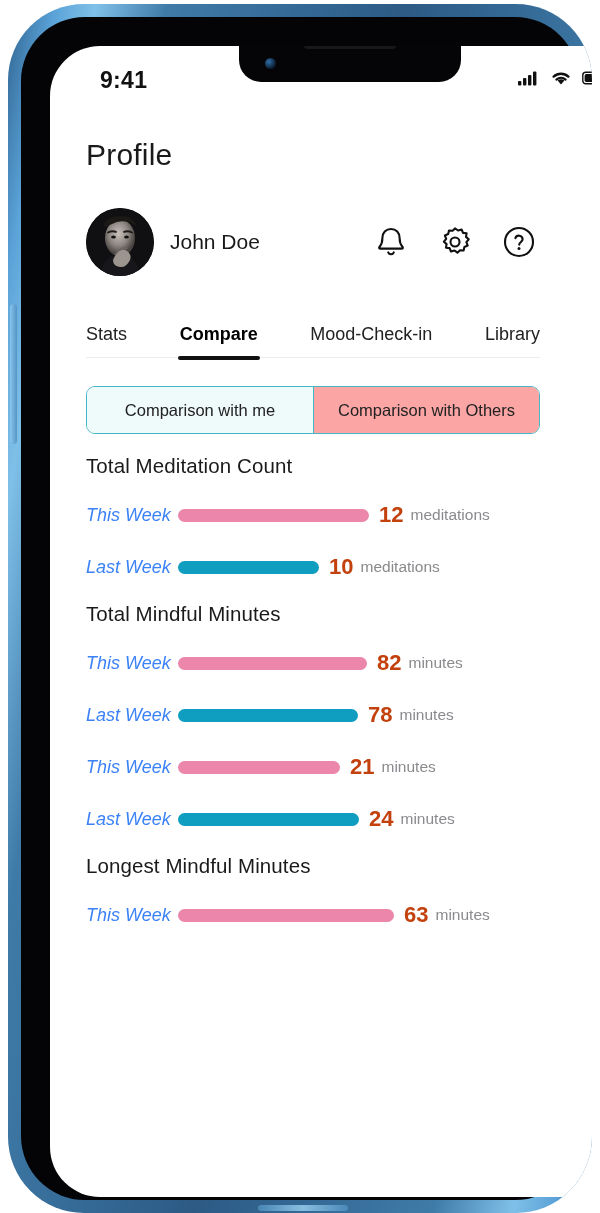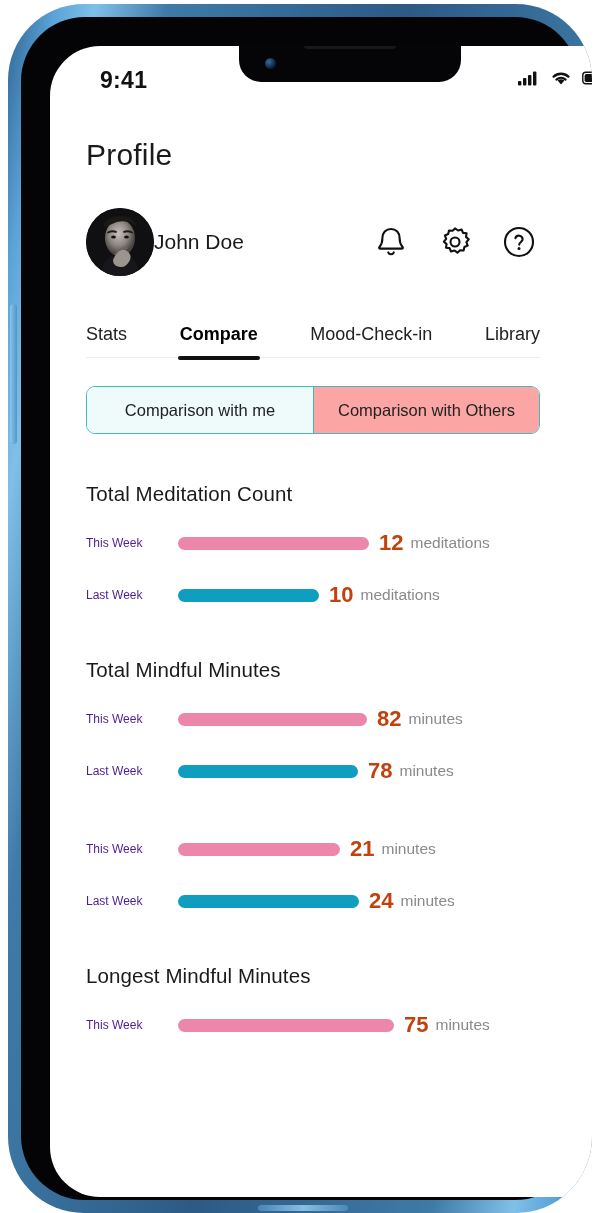--- a/index.html
+++ b/index.html
@@ -152,20 +152,21 @@
     border-radius: 50%;
     overflow: hidden;
     flex: 0 0 auto;
     background: #1b1b1d;
     position: relative;
   }
   #avatar svg { display: block; }
   #profile-name {
     font-size: 21px;
     color: #1a1a1a;
+    margin-left: 16px;
     flex: 1 1 auto;
     white-space: nowrap;
   }
   .header-icon-btn {
     width: 42px; height: 42px;
     display: flex;
     align-items: center;
     justify-content: center;
     flex: 0 0 auto;
     margin-left: 22px;
@@ -250,39 +251,40 @@
     background: #fdf3f7;
     border-color: #e9b8ca;
   }
   .period-pill.inactive {
     color: #9b9b9e;
     margin-left: 14px;
   }
 
   
   .stat-section {
-    margin-top: 48px;
+    margin-top: 20px;
   }
   .stat-title {
     font-size: 20.5px;
     color: #1a1a1a;
     letter-spacing: .1px;
   }
   .stat-row {
     display: flex;
     align-items: center;
     height: 30px;
     margin-top: 22px;
   }
   .stat-label {
-    font-size: 12px;
-    color: #4c1d95;
+    font-size: 18px;
+    color: #3b82f6;
     width: 92px;
     flex: 0 0 92px;
     white-space: nowrap;
+    font-style: italic;
   }
   .bar {
     height: 13px;
     border-radius: 7px;
     flex: 0 0 auto;
   }
   .bar.pink  { background: #ec87ab; }
   .bar.teal  { background: #0f9ec0; }
   .stat-value {
     font-size: 22px;
@@ -457,21 +459,21 @@
             <div class="stat-value">24</div>
             <div class="stat-unit">minutes</div>
           </div>
         </div>
 
         <div class="stat-section">
           <div class="stat-title">Longest Mindful Minutes</div>
           <div class="stat-row">
             <div class="stat-label">This Week</div>
             <div class="bar pink" style="width:216px"></div>
-            <div class="stat-value">75</div>
+            <div class="stat-value">63</div>
             <div class="stat-unit">minutes</div>
           </div>
         </div>
 
       </div>
     </div>
   </div>
 </div>
 
 </body></html>

